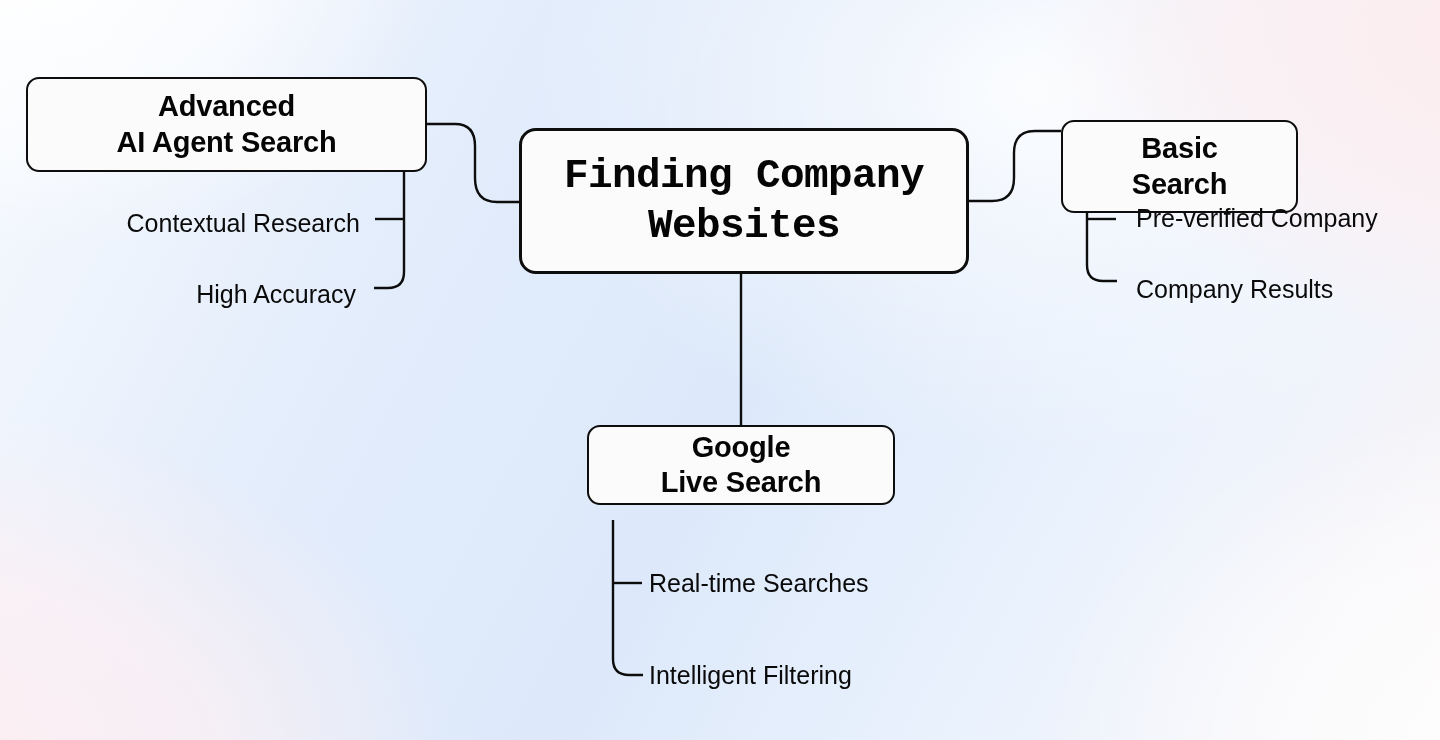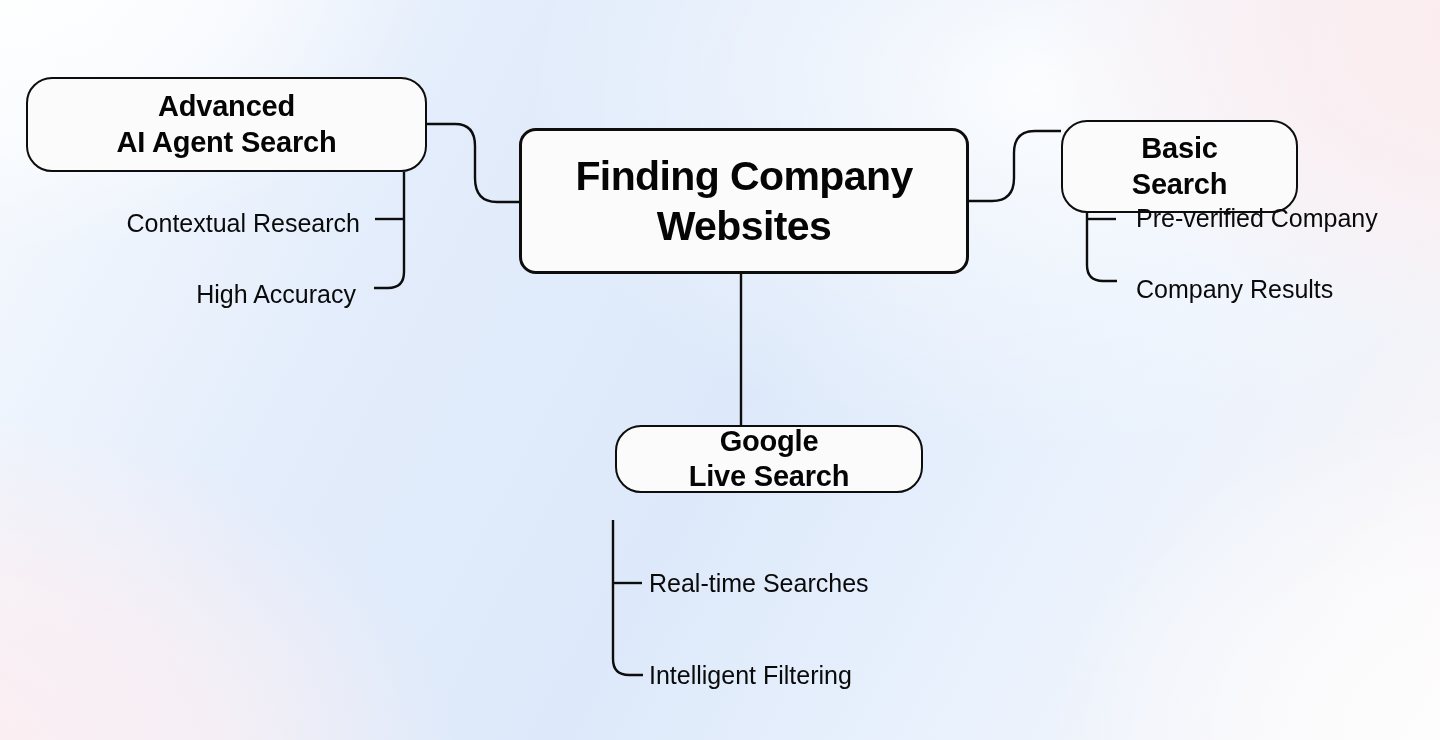--- a/index.html
+++ b/index.html
@@ -27,39 +27,39 @@
     left: 0; top: 0;
     width: 1440px;
     height: 740px;
     pointer-events: none;
   }
   .node {
     position: absolute;
     box-sizing: border-box;
     background: #fbfbfb;
     border: 2.2px solid #0d0d0d;
-    border-radius: 26px;
+    border-radius: 13px;
     display: flex;
     align-items: center;
     justify-content: center;
     text-align: center;
     color: #050505;
     font-weight: bold;
     letter-spacing: -0.2px;
     line-height: 1.22;
   }
   .node.root {
     border-width: 3px;
     border-radius: 17px;
   }
   .node .line { display: block; white-space: nowrap; }
   #node-advanced { left: 26px;  top: 77px;  width: 401px; height: 95px;  font-size: 29px; }
-  #node-root     { left: 519px; top: 128px; width: 450px; height: 146px; font-size: 41px; letter-spacing: -0.6px; }
+  #node-root     { left: 519px; top: 128px; width: 450px; height: 146px; font-size: 41px; letter-spacing: -0.6px; font-family: Liberation Mono, monospace; }
   #node-basic    { left: 1061px; top: 85px; width: 237px; height: 93px;  font-size: 29px; margin-top: 35px; }
-  #node-google   { left: 587px; top: 425px; width: 308px; height: 68px;  font-size: 29px; margin-left: 28px; }
+  #node-google   { left: 587px; top: 425px; width: 308px; height: 80px;  font-size: 29px; }
 
   .leaf {
     position: absolute;
     font-size: 25px;
     color: #0a0a0a;
     white-space: nowrap;
     line-height: 1;
   }
   .leaf.right-align { text-align: right; }
 

